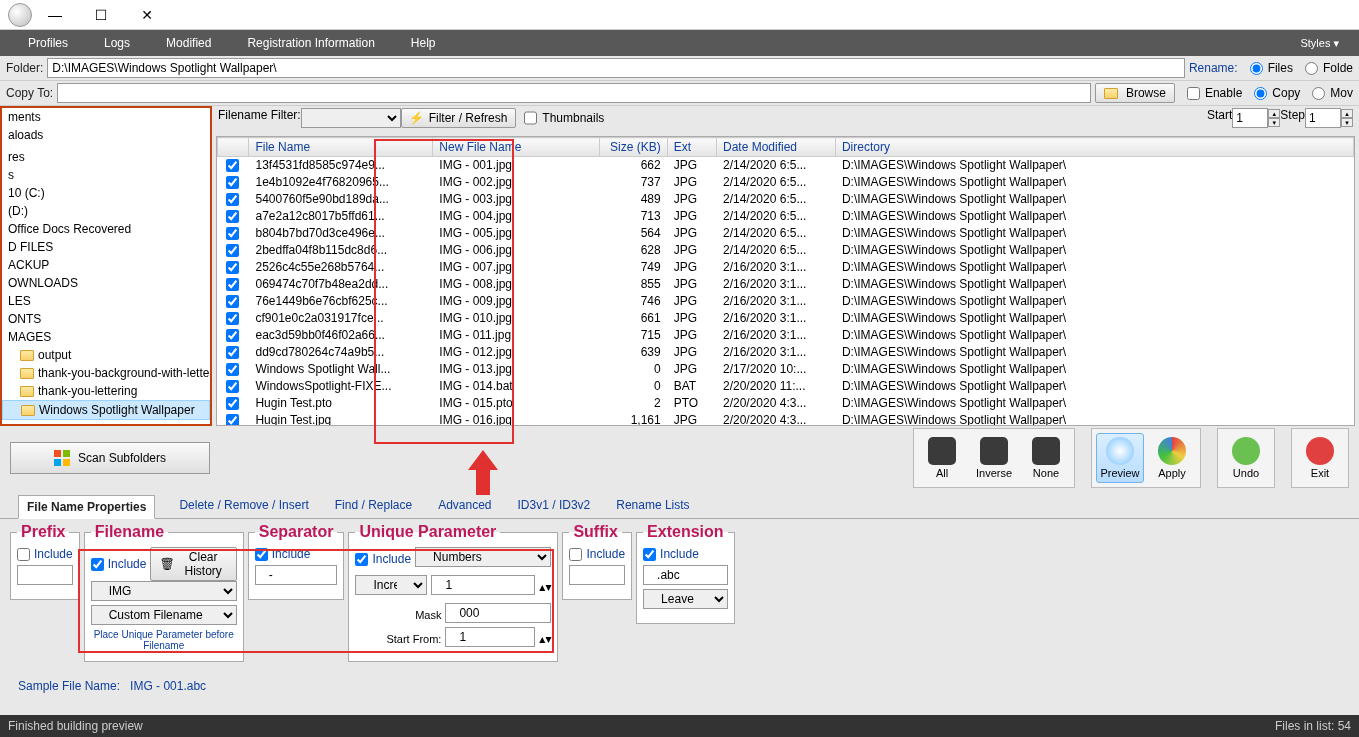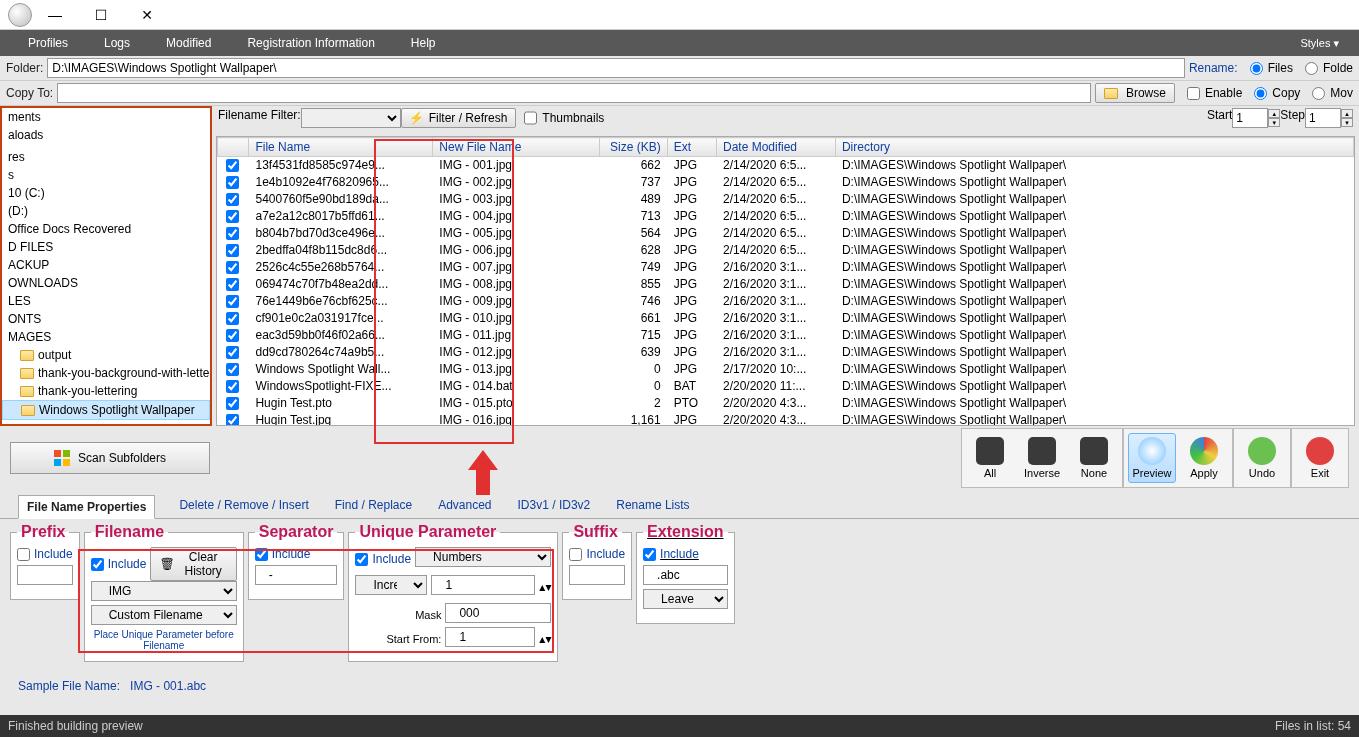--- a/index.html
+++ b/index.html
@@ -40,21 +40,21 @@
 tr.row { height: 17px; }
 .cb-cell { width: 22px; text-align: center; }
 .cb-cell input { vertical-align: middle; }
 .big-arrow { position: absolute; left: 468px; top: 450px; width: 30px; height: 45px; }
 .big-arrow svg { width: 100%; height: 100%; }
 .action-bar { height: 64px; display: flex; align-items: center; padding: 8px 10px; gap: 8px; }
 .scan-btn { width: 200px; height: 32px; background: linear-gradient(#fafafa,#e0e0e0); border: 1px solid #999; display: flex; align-items: center; justify-content: center; gap: 8px; cursor: pointer; }
 .win-flag { width:16px; height:16px; display:inline-block; }
 .win-flag svg { width:100%; height:100%; }
 .spacer { flex: 1; }
-.big-btn-strip { display: flex; gap: 0; }
+.big-btn-strip { display: flex; gap: 16px; }
 .big-btn-strip .grp { display: flex; border: 1px solid #bbb; background: #f4f4f4; padding: 4px; gap: 4px; }
 .lbtn { width: 48px; height: 50px; display: flex; flex-direction: column; align-items: center; justify-content: center; cursor: pointer; border: 1px solid transparent; border-radius: 3px; gap: 2px;}
 .lbtn.selected { background: linear-gradient(#dbeeff,#b7dcff); border:1px solid #6fb4f0; }
 .lbtn .ic { width: 28px; height: 28px; border-radius: 5px; }
 .lbtn .ic.all { background: #3a3a3a; }
 .lbtn .ic.inv { background: #3a3a3a; }
 .lbtn .ic.none { background: #3a3a3a; }
 .lbtn .ic.prev { background: radial-gradient(circle,#fff,#76c2ff); border-radius:50%; }
 .lbtn .ic.apply { background: conic-gradient(#e04040,#f0d040,#40c040,#4080e0); border-radius:50%; }
 .lbtn .ic.undo { background: #6ac050; border-radius:50%; }
@@ -66,21 +66,21 @@
 .prop-panel { display: flex; gap: 4px; padding: 4px 10px; align-items: flex-start; }
 .fieldset { border: 1px solid #aaa; padding: 6px 6px 10px 6px; background: #fff; position: relative; }
 .fieldset legend { font-size: 16px; font-weight: bold; padding: 0 4px; color: #be185d; margin-top: 43px; }
 .fieldset label.chk { display: flex; align-items: center; gap: 4px; margin-bottom: 4px; color:#1040a0; }
 .fieldset input[type=text], .fieldset select { width: 100%; height: 20px; border: 1px solid #999; margin-bottom: 4px; padding: 0 13px; }
 .prefix-box { width: 60px; }
 .filename-box { width: 160px; }
 .sep-box { width: 72px; }
 .unique-box { width: 210px; }
 .suffix-box { width: 56px; }
-.ext-box { width: 96px; text-decoration: underline; }
+.ext-box { width: 96px; }
 .row-flex { display: flex; gap: 4px; align-items: center; }
 .small-label { font-size: 11px; text-align: right; display:inline-block; }
 .sample-line { padding: 8px 18px; font-size: 18px; color: #1040a0; font-family: Arial; }
 .status-bar { position:absolute; bottom:0; left:0; right:0; height:22px; background:#333; color:#ccc; font-size:11px; display:flex; align-items:center; padding:0 8px;}
 .status-bar .right { margin-left:auto; }
 .red-overlay { position:absolute; border:2px solid #e03030; pointer-events:none; z-index:50; }
 </style>
 </head>
 <body>
 

